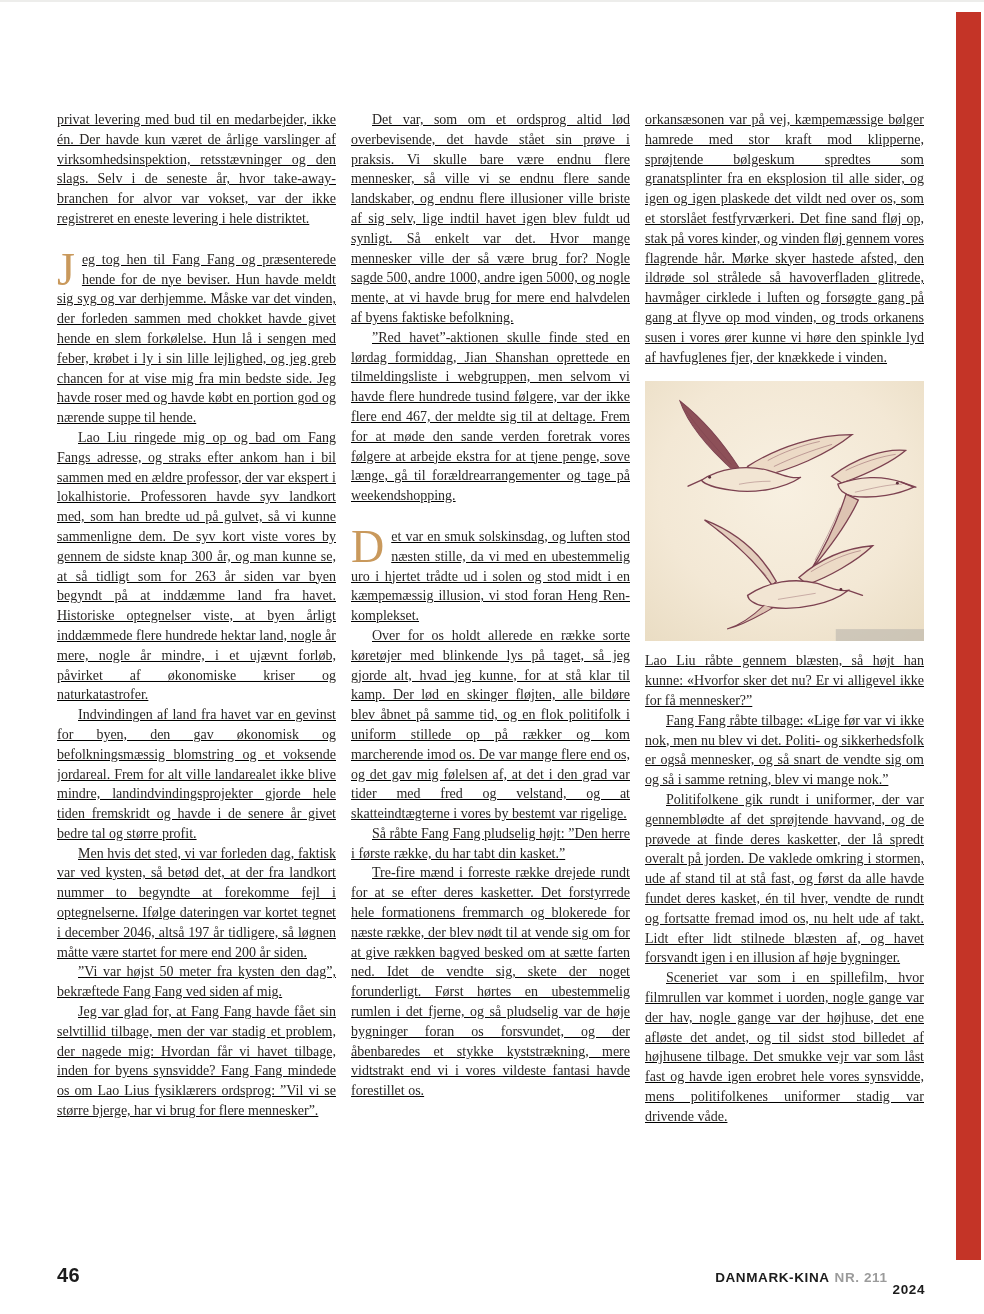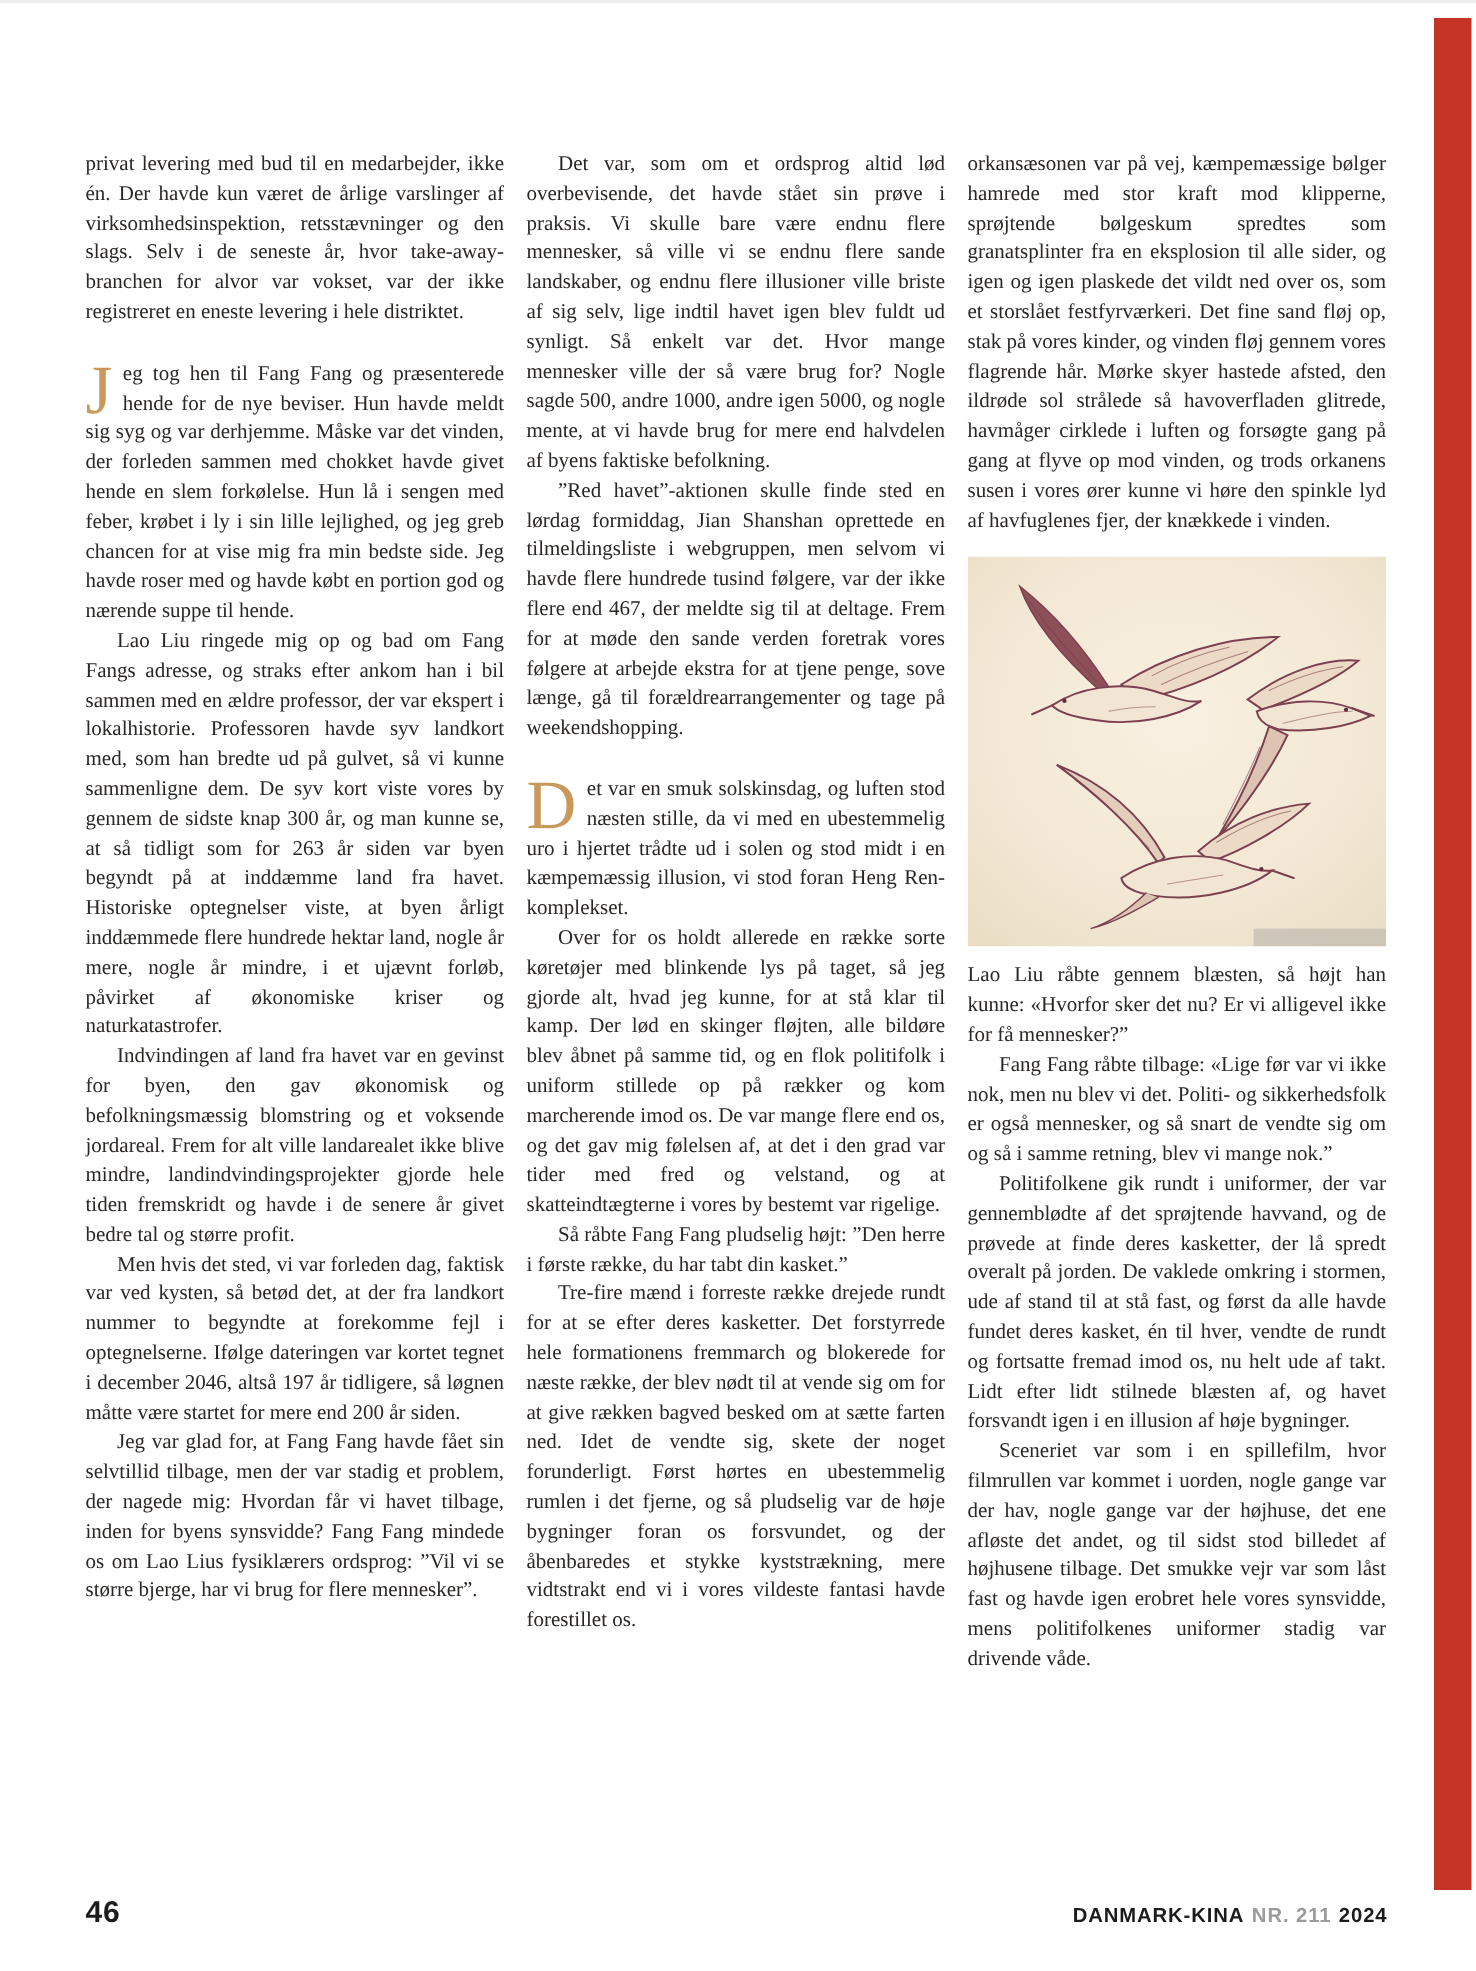--- a/index.html
+++ b/index.html
@@ -7,22 +7,22 @@
     width:984px;height:1314px;position:relative;background:#ffffff;
     font-family:"Liberation Serif","DejaVu Serif",serif;
     border-top:2px solid #ededeb;
     overflow:hidden;
   }
   .red-bar{
     position:absolute;top:10px;right:3px;width:25px;height:1248px;
     background:#c43427;
   }
   .content{
-    position:absolute;left:57px;top:98px;width:868px;
-    display:flex;gap:15px;
+    position:absolute;left:57px;top:108px;width:868px;
+    display:flex;gap:15px;text-decoration:underline;
   }
   .col{
     width:279px;height:1134px;overflow:hidden;
     text-align:justify;
     font-size:14px;line-height:19.8px;color:#2a2725;
     hyphens:auto;-webkit-hyphens:auto;
   }
   .col p{margin:0;}
   .col p.indent{text-indent:21px;}
   .col p.section-start{margin-top:21px;}
@@ -39,34 +39,35 @@
   }
   .footer{
     position:absolute;left:57px;top:1262px;width:868px;
     display:flex;justify-content:space-between;align-items:baseline;
     font-family:"Liberation Sans","DejaVu Sans",sans-serif;
   }
   .page-num{font-size:20px;font-weight:bold;color:#1c1c1c;letter-spacing:0.5px;}
   .footer-right{display:flex;gap:5px;font-size:13.5px;font-weight:bold;letter-spacing:0.6px;}
   .footer-mag{color:#1c1c1c;}
   .footer-issue{color:#9b9b9b;}
-  .footer-year{color:#1c1c1c;}
+  .footer-year{color:#1c1c1c;margin-top:12px;}
 </style>
 </head>
 <body>
 
 <div class="red-bar"></div>
 
 <div class="content">
   <div class="col">
       <p class="">privat levering med bud til en medarbejder, ikke én. Der havde kun været de årlige varslinger af virksomhedsinspektion, retsstævninger og den slags. Selv i de seneste år, hvor take-away-branchen for alvor var vokset, var der ikke registreret en eneste levering i hele distriktet.</p>
       <p class="section-start"><span class="dropcap">J</span>eg tog hen til Fang Fang og præsenterede hende for de nye beviser. Hun havde meldt sig syg og var derhjemme. Måske var det vinden, der forleden sammen med chokket havde givet hende en slem forkølelse. Hun lå i sengen med feber, krøbet i ly i sin lille lejlighed, og jeg greb chancen for at vise mig fra min bedste side. Jeg havde roser med og havde købt en portion god og nærende suppe til hende.</p>
       <p class="indent">Lao Liu ringede mig op og bad om Fang Fangs adresse, og straks efter ankom han i bil sammen med en ældre professor, der var ekspert i lokalhistorie. Professoren havde syv landkort med, som han bredte ud på gulvet, så vi kunne sammenligne dem. De syv kort viste vores by gennem de sidste knap 300 år, og man kunne se, at så tidligt som for 263 år siden var byen begyndt på at inddæmme land fra havet. Historiske optegnelser viste, at byen årligt inddæmmede flere hundrede hektar land, nogle år mere, nogle år mindre, i et ujævnt forløb, påvirket af økonomiske kriser og naturkatastrofer.</p>
       <p class="indent">Indvindingen af land fra havet var en gevinst for byen, den gav økonomisk og befolkningsmæssig blomstring og et voksende jordareal. Frem for alt ville landarealet ikke blive mindre, landindvindingsprojekter gjorde hele tiden fremskridt og havde i de senere år givet bedre tal og større profit.</p>
       <p class="indent">Men hvis det sted, vi var forleden dag, faktisk var ved kysten, så betød det, at der fra landkort nummer to begyndte at forekomme fejl i optegnelserne. Ifølge dateringen var kortet tegnet i december 2046, altså 197 år tidligere, så løgnen måtte være startet for mere end 200 år siden.</p>
+      <p class="indent">”Vi var højst 50 meter fra kysten den dag”, bekræftede Fang Fang ved siden af mig.</p>
       <p class="indent">Jeg var glad for, at Fang Fang havde fået sin selvtillid tilbage, men der var stadig et problem, der nagede mig: Hvordan får vi havet tilbage, inden for byens synsvidde? Fang Fang mindede os om Lao Lius fysiklærers ordsprog: ”Vil vi se større bjerge, har vi brug for flere mennesker”.</p>
     </div>
   <div class="col">
       <p class="indent">Det var, som om et ordsprog altid lød overbevisende, det havde stået sin prøve i praksis. Vi skulle bare være endnu flere mennesker, så ville vi se endnu flere sande landskaber, og endnu flere illusioner ville briste af sig selv, lige indtil havet igen blev fuldt ud synligt. Så enkelt var det. Hvor mange mennesker ville der så være brug for? Nogle sagde 500, andre 1000, andre igen 5000, og nogle mente, at vi havde brug for mere end halvdelen af byens faktiske befolkning.</p>
       <p class="indent">”Red havet”-aktionen skulle finde sted en lørdag formiddag, Jian Shanshan oprettede en tilmeldingsliste i webgruppen, men selvom vi havde flere hundrede tusind følgere, var der ikke flere end 467, der meldte sig til at deltage. Frem for at møde den sande verden foretrak vores følgere at arbejde ekstra for at tjene penge, sove længe, gå til forældrearrangementer og tage på weekendshopping.</p>
       <p class="section-start"><span class="dropcap">D</span>et var en smuk solskinsdag, og luften stod næsten stille, da vi med en ubestemmelig uro i hjertet trådte ud i solen og stod midt i en kæmpemæssig illusion, vi stod foran Heng Ren-komplekset.</p>
       <p class="indent">Over for os holdt allerede en række sorte køretøjer med blinkende lys på taget, så jeg gjorde alt, hvad jeg kunne, for at stå klar til kamp. Der lød en skinger fløjten, alle bildøre blev åbnet på samme tid, og en flok politifolk i uniform stillede op på rækker og kom marcherende imod os. De var mange flere end os, og det gav mig følelsen af, at det i den grad var tider med fred og velstand, og at skatteindtægterne i vores by bestemt var rigelige.</p>
       <p class="indent">Så råbte Fang Fang pludselig højt: ”Den herre i første række, du har tabt din kasket.”</p>
       <p class="indent">Tre-fire mænd i forreste række drejede rundt for at se efter deres kasketter. Det forstyrrede hele formationens fremmarch og blokerede for næste række, der blev nødt til at vende sig om for at give rækken bagved besked om at sætte farten ned. Idet de vendte sig, skete der noget forunderligt. Først hørtes en ubestemmelig rumlen i det fjerne, og så pludselig var de høje bygninger foran os forsvundet, og der åbenbaredes et stykke kyststrækning, mere vidtstrakt end vi i vores vildeste fantasi havde forestillet os.</p>
     </div>

